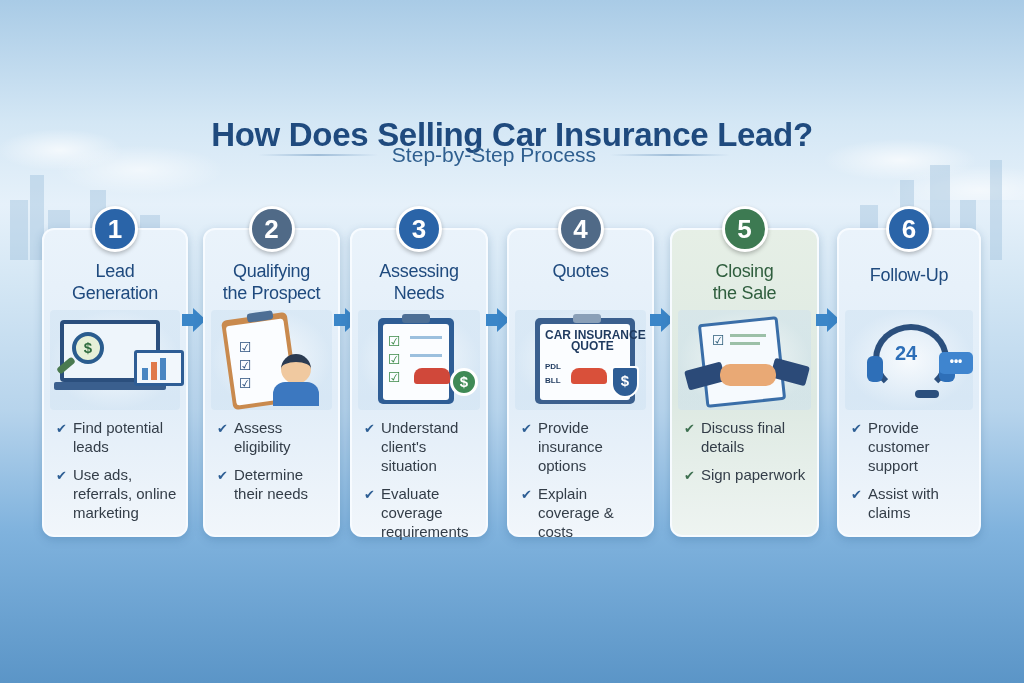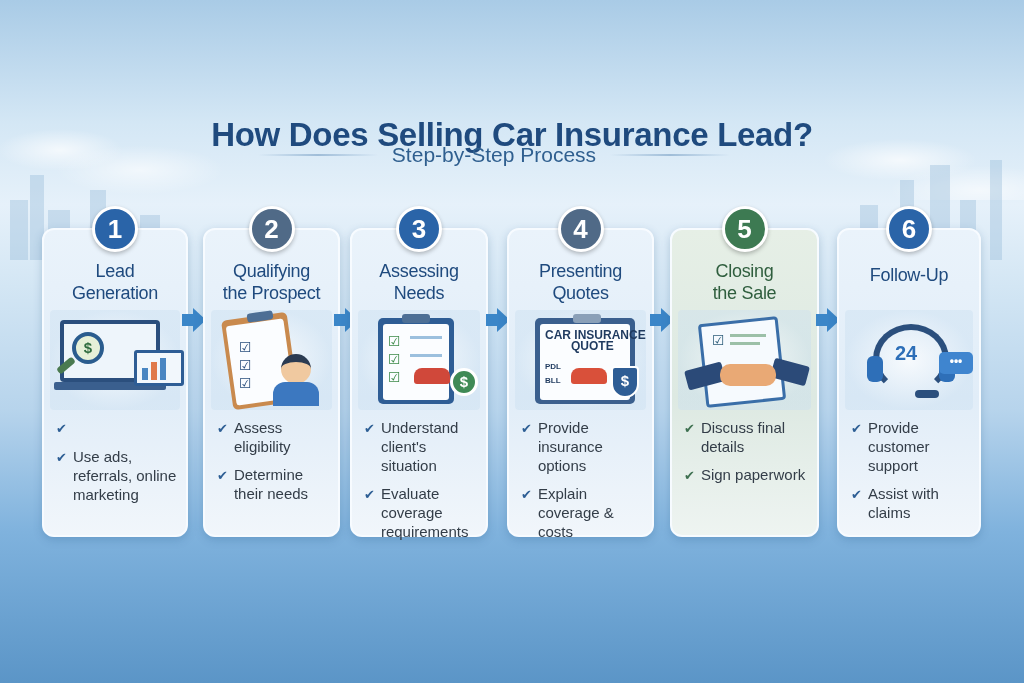--- a/index.html
+++ b/index.html
@@ -112,20 +112,21 @@
     <div class="ill" style="left:87px;top:43px;width:44px;height:30px;background:#f2f7fc;"></div>
     <div class="ill" style="left:92px;top:58px;width:6px;height:12px;background:#4a86c2;"></div>
     <div class="ill" style="left:101px;top:52px;width:6px;height:18px;background:#e0794a;"></div>
     <div class="ill" style="left:110px;top:48px;width:6px;height:22px;background:#4a86c2;"></div>
     <div class="ill" style="left:22px;top:22px;width:32px;height:32px;border-radius:50%;border:4px solid #2a5c8e;background:#e6f0d8;color:#2e6b3e;font-weight:bold;font-size:15px;text-align:center;line-height:24px;">$</div>
     <div class="ill" style="left:6px;top:52px;width:20px;height:7px;background:#4a7a50;transform:rotate(-40deg);border-radius:3px;"></div>
   </div>
   <div class="points">
     <div class="pt">
         <span class="chk">✔</span>
+        <span>Find potential leads</span>
       </div>
     <div class="pt">
         <span class="chk">✔</span>
         <span>Use ads, referrals, online marketing</span>
       </div>
   </div>
 </div>
 
 <div class="arrow" style="left:182px;">
     <div class="shaft"></div>
@@ -192,21 +193,20 @@
 </div>
 
 <div class="arrow" style="left:486px;">
     <div class="shaft"></div>
     <div class="head"></div>
   </div>
 
 <div class="card" style="left:507px;width:147px;">
   <div class="badge" style="background:#506a87">4</div>
   <div class="card-title" style="color:#1f4a7e">
-    <div>Presenting</div>
     <div>Quotes</div>
   </div>
   <div class="illus">
     <div class="ill" style="left:20px;top:8px;width:100px;height:86px;background:#3a5f8e;border-radius:5px;"></div>
     <div class="ill" style="left:25px;top:14px;width:90px;height:76px;background:#fbfdff;border-radius:3px;"></div>
     <div class="ill" style="left:58px;top:4px;width:28px;height:9px;background:#8aa0b8;border-radius:3px;"></div>
     <div class="ill" style="left:30px;top:20px;font-size:12px;font-weight:bold;color:#1f3a5f;line-height:11px;">
       <span>CAR INSURANCE</span><br>
       <span style="padding-left:26px">QUOTE</span>
     </div>

